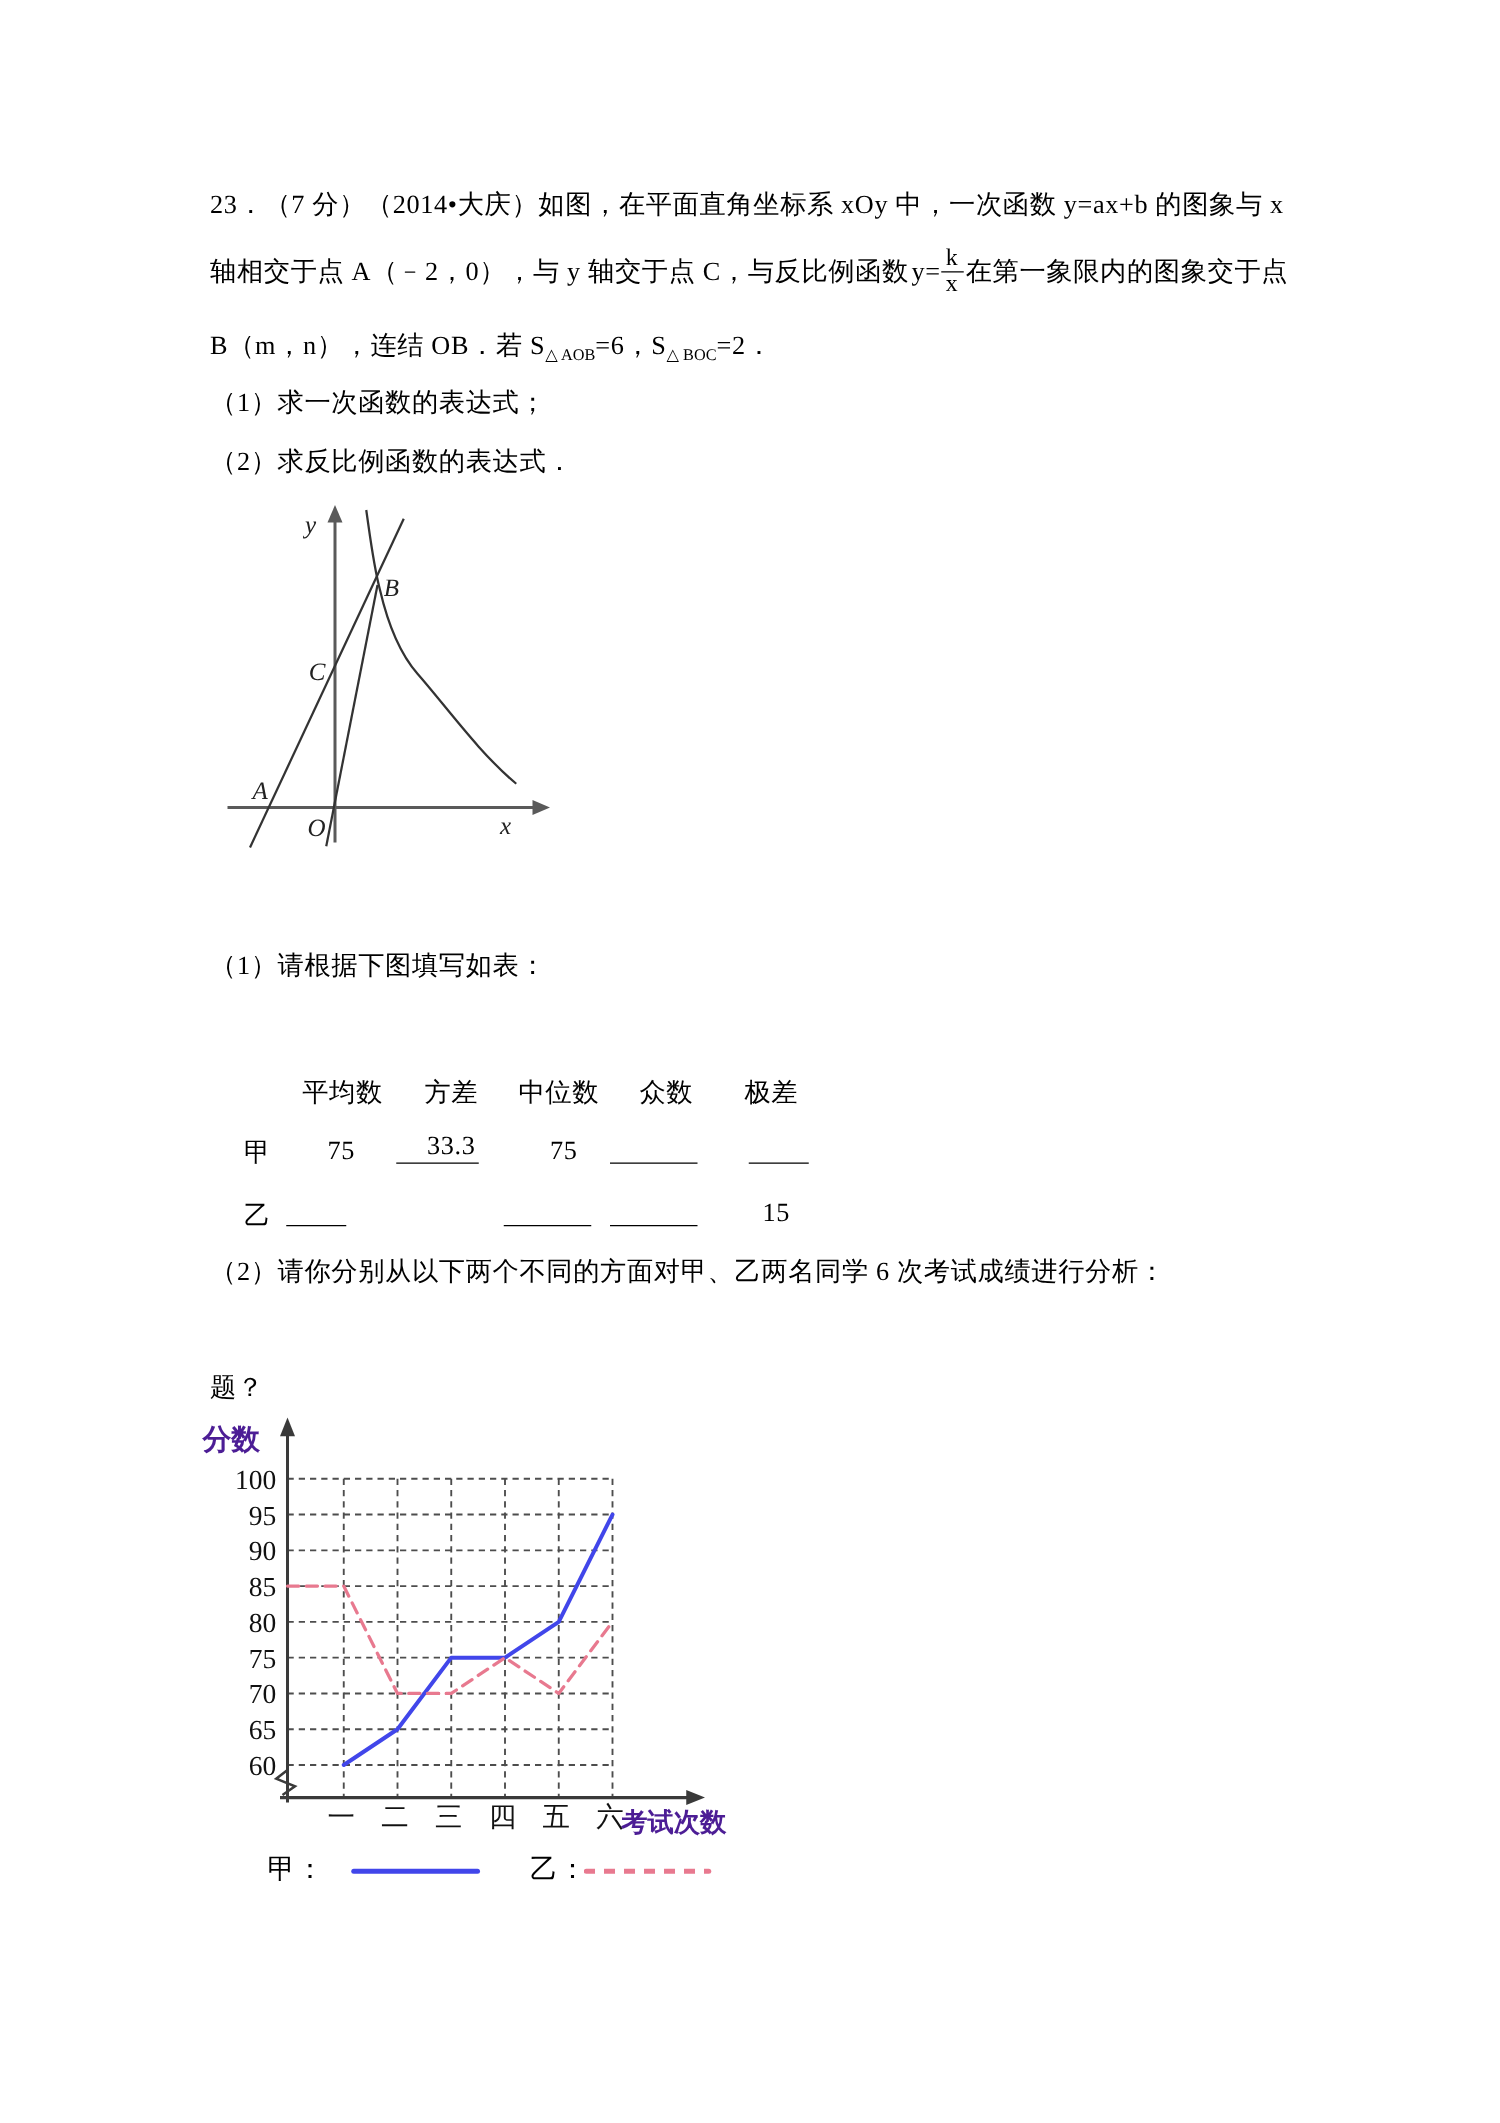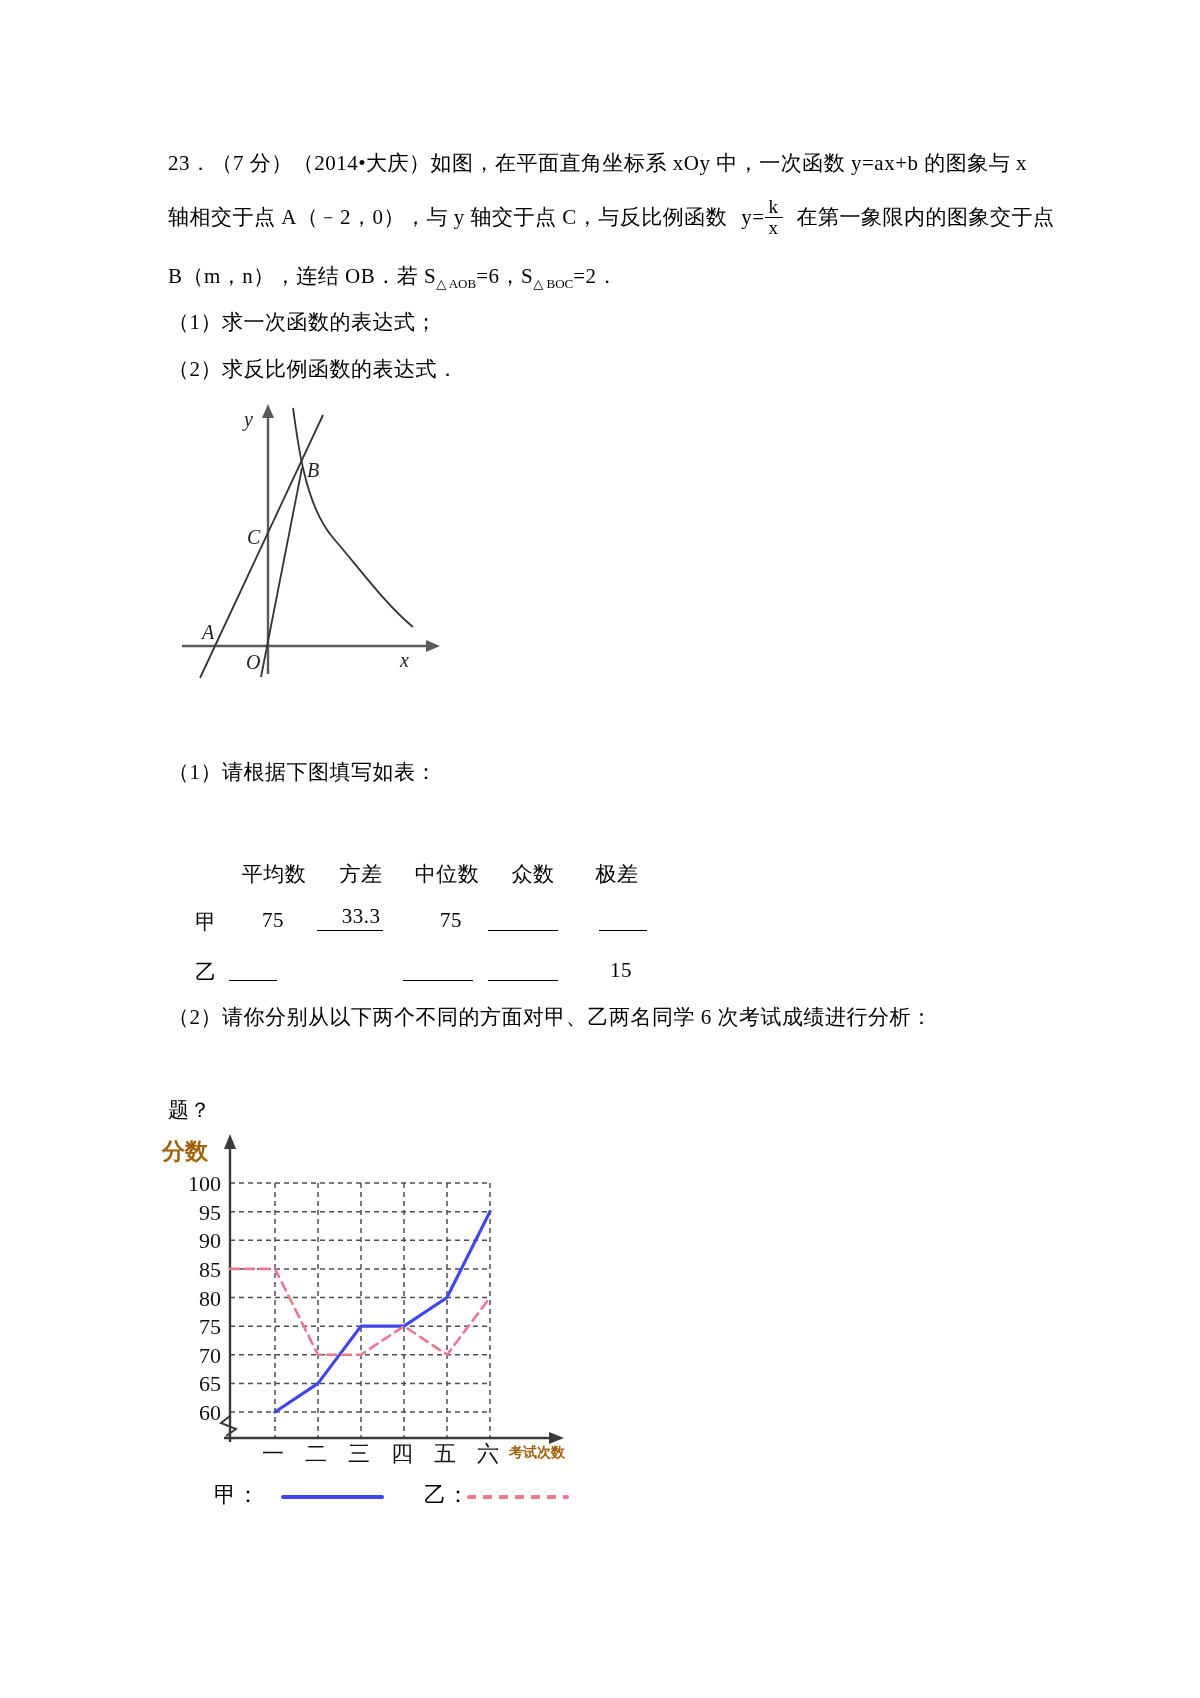--- a/index.html
+++ b/index.html
@@ -7,29 +7,29 @@
     position:relative; width:1169px; height:1698px; background:#ffffff;
     font-family:"Liberation Serif","DejaVu Serif",serif; color:#000;
     overflow:hidden;
   }
   .t {
     position:absolute; left:168px; margin:0; font-size:21px;
     letter-spacing:0.5px; white-space:pre; line-height:1.25;
   }
   .t sub { font-size:13px; letter-spacing:0; }
   
-  .fracline { display:flex; align-items:center;gap:12px; }
+  .fracline { display:flex; align-items:center; }
   .frachold { display:inline-flex; align-items:center; margin:0 2px; }
   .frac { display:inline-flex; flex-direction:column; align-items:center; line-height:1.05; font-size:19px; }
   .frac .den { border-top:1.6px solid #000; padding:0 4px; }
   
   .tbl-h, .tbl-v { position:absolute; font-size:21px; letter-spacing:0.5px; transform:translateX(-50%); white-space:pre; }
   .tbl-blank { position:absolute; border-bottom:1.6px solid #000; height:22px; transform:translateX(-50%); }
   
-  .axis-label { position:absolute; font-family:"Liberation Sans","DejaVu Sans",sans-serif; font-weight:bold; color:#a16207; }
+  .axis-label { position:absolute; font-family:"Liberation Sans","DejaVu Sans",sans-serif; font-weight:bold; color:#4c1d95; }
   
   .legend-label { position:absolute; font-size:22px; letter-spacing:1px; }
   .legend-swatch { position:absolute; height:4px; border-radius:2px; }
   svg text { font-family:"Liberation Serif","DejaVu Serif",serif; }
   .figlabel { font-style:italic; font-size:20px; fill:#222; }
 </style>
 </head>
 <body>
 
 <div class="page">
@@ -132,21 +132,21 @@
       <text x="71" y="290" text-anchor="end" font-size="22" fill="#111">60</text>
       <text x="123" y="331" text-anchor="middle" font-size="22" fill="#111">一</text>
       <text x="166" y="331" text-anchor="middle" font-size="22" fill="#111">二</text>
       <text x="209" y="331" text-anchor="middle" font-size="22" fill="#111">三</text>
       <text x="252" y="331" text-anchor="middle" font-size="22" fill="#111">四</text>
       <text x="295" y="331" text-anchor="middle" font-size="22" fill="#111">五</text>
       <text x="338" y="331" text-anchor="middle" font-size="22" fill="#111">六</text>
       <polyline points="125,282 168,253.375 211,196.125 254,196.125 297,167.5 340,81.625" fill="none" stroke="#4146ea" stroke-width="3.2" stroke-linejoin="round" stroke-linecap="round"></polyline>
       <polyline points="80,138.875 125,138.875 168,224.75 211,224.75 254,196.125 297,224.75 340,167.5" fill="none" stroke="#e8798f" stroke-width="2.6" stroke-linejoin="round" stroke-linecap="round" stroke-dasharray="9 6"></polyline>
     </svg>
-  <div class="axis-label" style="left:509px;top:1444px;font-size:14px">考试次数</div>
+  <div class="axis-label" style="left:497px;top:1444px;font-size:21px">考试次数</div>
 
   <div>
     <span class="legend-label" style="left:214px;top:1480px">甲：</span>
     <span class="legend-swatch" style="left: 281px; top: 1495px; width: 103px; background: rgb(65, 70, 234);"></span>
     <span class="legend-label" style="left:424px;top:1480px">乙：</span>
     <span class="legend-swatch" style="left: 467px; top: 1495px; width: 102px; background: repeating-linear-gradient(90deg, rgb(232, 121, 143) 0px, rgb(232, 121, 143) 9px, transparent 9px, transparent 16px);"></span>
   </div>
 
 </div>
 

